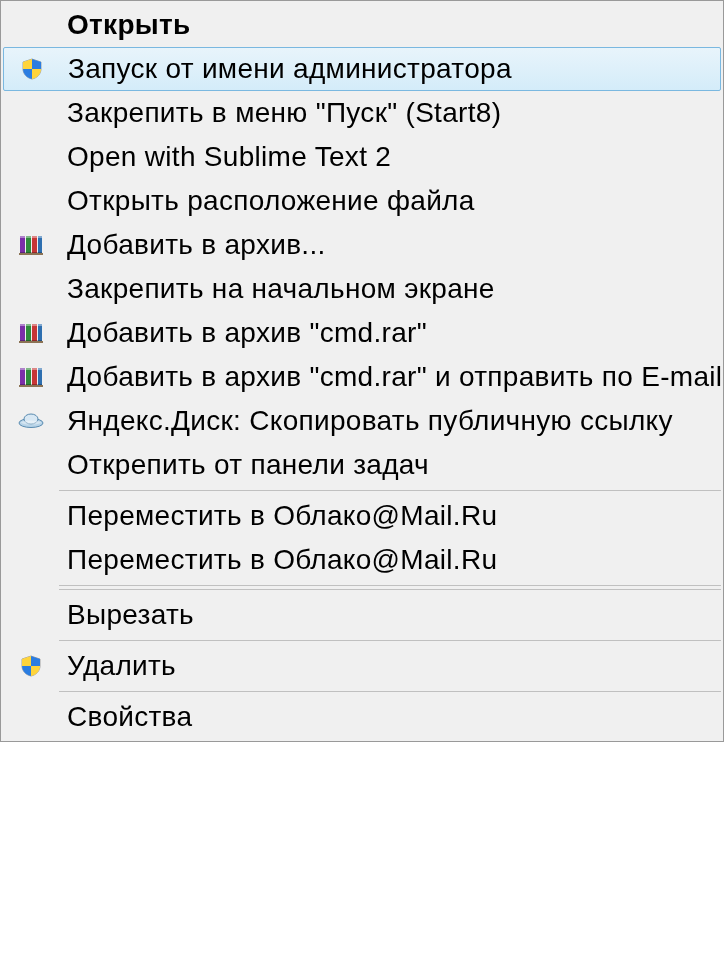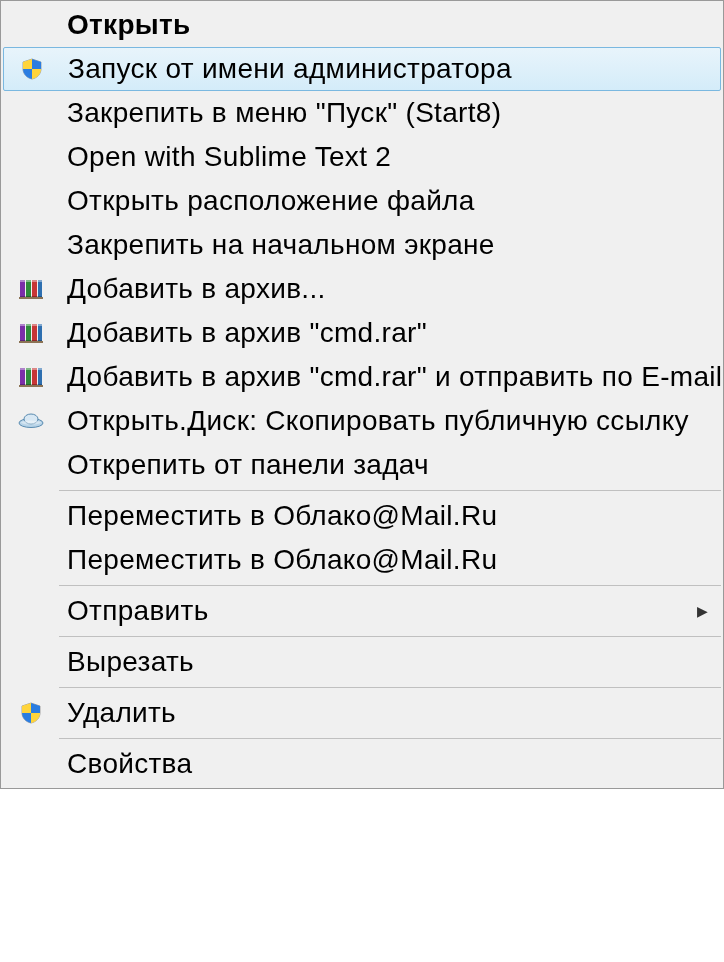--- a/index.html
+++ b/index.html
@@ -85,36 +85,36 @@
     </div>
     <div class="menu-item">
       <div class="icon-col"></div>
       <div class="label">Open with Sublime Text 2</div>
     </div>
     <div class="menu-item">
       <div class="icon-col"></div>
       <div class="label">Открыть расположение файла</div>
     </div>
     <div class="menu-item">
-      <div class="icon-col"></div>
-      <div class="label">Закрепить на начальном экране</div>
-    </div>
-    <div class="menu-item">
       <div class="icon-col">
         <svg width="26" height="24" viewBox="0 0 26 24">
           <rect x="2" y="3" width="5" height="18" fill="#7b2ea8"></rect>
           <rect x="8" y="3" width="5" height="18" fill="#2e8a3a"></rect>
           <rect x="14" y="3" width="5" height="18" fill="#c73636"></rect>
           <rect x="20" y="3" width="4" height="18" fill="#2e6fb0"></rect>
           <rect x="2" y="3" width="22" height="2" fill="rgba(255,255,255,0.4)"></rect>
           <rect x="2" y="19" width="22" height="2" fill="rgba(0,0,0,0.25)"></rect>
           <rect x="1" y="20" width="24" height="2" fill="#8b7355"></rect>
         </svg>
       </div>
       <div class="label">Добавить в архив...</div>
+    </div>
+    <div class="menu-item">
+      <div class="icon-col"></div>
+      <div class="label">Закрепить на начальном экране</div>
     </div>
     <div class="menu-item">
       <div class="icon-col">
         <svg width="26" height="24" viewBox="0 0 26 24">
           <rect x="2" y="3" width="5" height="18" fill="#7b2ea8"></rect>
           <rect x="8" y="3" width="5" height="18" fill="#2e8a3a"></rect>
           <rect x="14" y="3" width="5" height="18" fill="#c73636"></rect>
           <rect x="20" y="3" width="4" height="18" fill="#2e6fb0"></rect>
           <rect x="2" y="3" width="22" height="2" fill="rgba(255,255,255,0.4)"></rect>
           <rect x="2" y="19" width="22" height="2" fill="rgba(0,0,0,0.25)"></rect>
@@ -138,41 +138,36 @@
       <div class="label">Добавить в архив "cmd.rar" и отправить по E-mail</div>
     </div>
     <div class="menu-item">
       <div class="icon-col">
         <svg width="28" height="20" viewBox="0 0 28 20">
           <ellipse cx="14" cy="12" rx="12" ry="4.5" fill="#b8d4e8" stroke="#5a8bb0" stroke-width="1"></ellipse>
           <ellipse cx="14" cy="8" rx="7" ry="5" fill="#d8e8f4" stroke="#5a8bb0" stroke-width="1"></ellipse>
           <ellipse cx="14" cy="11.5" rx="10" ry="2" fill="rgba(255,255,255,0.4)"></ellipse>
         </svg>
       </div>
-      <div class="label">Открыть.Диск: Скопировать публичную ссылку</div>
+      <div class="label">Яндекс.Диск: Скопировать публичную ссылку</div>
     </div>
     <div class="menu-item">
       <div class="icon-col"></div>
       <div class="label">Открепить от панели задач</div>
     </div>
     <div class="separator"></div>
     <div class="menu-item">
       <div class="icon-col"></div>
       <div class="label">Переместить в Облако@Mail.Ru</div>
     </div>
     <div class="menu-item">
       <div class="icon-col"></div>
       <div class="label">Переместить в Облако@Mail.Ru</div>
     </div>
     <div class="separator"></div>
-    <div class="menu-item">
-      <div class="icon-col"></div>
-      <div class="label">Отправить</div>
-      <div class="submenu-arrow">▶</div>
-    </div>
     <div class="separator"></div>
     <div class="menu-item">
       <div class="icon-col"></div>
       <div class="label">Вырезать</div>
     </div>
     <div class="separator"></div>
     <div class="menu-item">
       <div class="icon-col">
         <svg width="24" height="24" viewBox="0 0 24 24">
           <path d="M12 2 L21 5 V12 C21 17 17 21 12 22 C7 21 3 17 3 12 V5 Z" fill="#fff" stroke="#555" stroke-width="0.5"></path>

